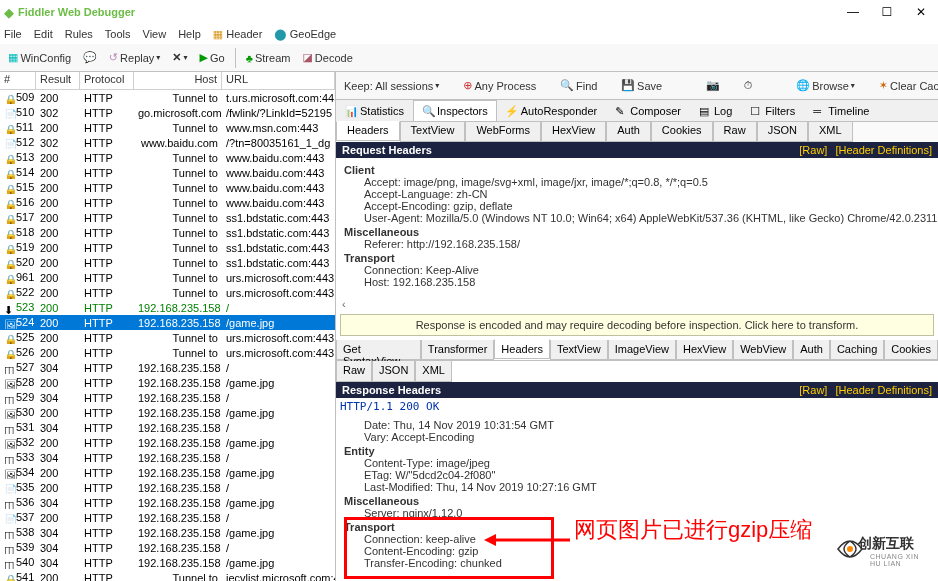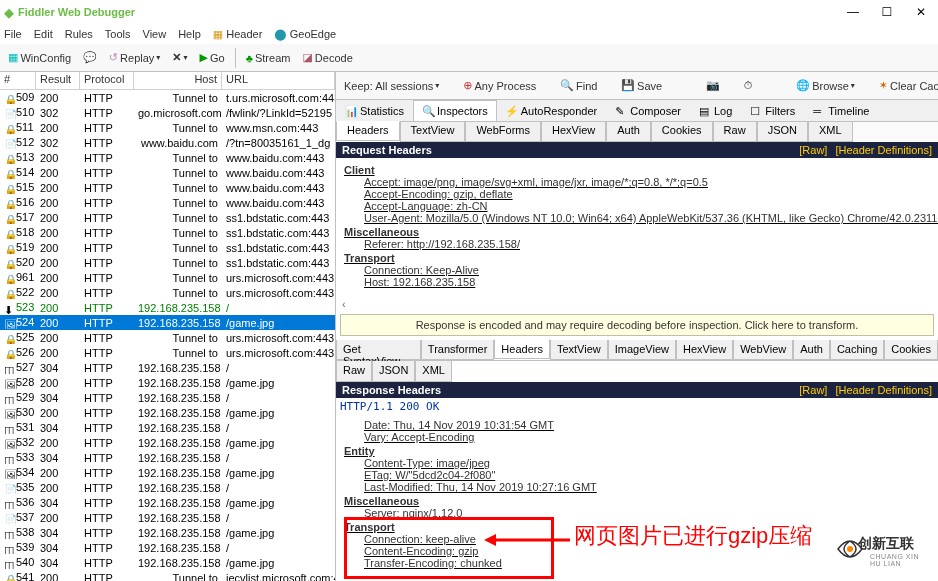--- a/index.html
+++ b/index.html
@@ -30,21 +30,21 @@
 .tab { padding: 3px 8px; border: 1px solid transparent; border-bottom: none; display: flex; align-items: center; gap: 3px; white-space: nowrap; }
 .tab.active { background: #fff; border-color: #c0c0c0; }
 .tab .ti { width: 12px; height: 12px; display: inline-block; }
 .subtabs { display: flex; height: 20px; background: #fafafa; }
 .subtab { padding: 2px 10px; border: 1px solid #c0c0c0; border-top: none; background: #f0f0f0; }
 .subtab.active { background: #fff; border-top: 1px solid #fff; position: relative; top: -1px; }
 .section-hdr { background: #1b2340; color: #fff; padding: 2px 6px; font-weight: bold; display: flex; justify-content: space-between; }
 .section-hdr .rlinks { font-weight: normal; }
 .section-hdr .rlinks span { color: #ffcc00; margin-left: 8px; }
 .raw { background: #fff; font-family: Consolas, monospace; font-size: 11px; padding: 2px 4px; color: #0033aa; }
-.pane { padding: 4px 8px; overflow: hidden; text-decoration: underline; }
+.pane { padding: 4px 8px; overflow: hidden; }
 .pane .grp { font-weight: bold; color: #333; margin-top: 2px; }
 .pane .kv { margin-left: 20px; color: #333; white-space: nowrap; }
 .banner { background: #ffffe1; border: 1px solid #c0c0a0; margin: 4px; padding: 4px 8px; text-align: center; color: #333; }
 .subtabs2 { display: flex; height: 21px; border-bottom: 1px solid #c0c0c0; }
 .subtabs2 .subtab { font-size: 11px; padding: 3px 6px; }
 .redbox { position: absolute; border: 3px solid #ff0000; pointer-events: none; }
 .redtext { position: absolute; color: #ff0000; font-size: 22px; font-weight: normal; }
 .arrow { position: absolute; }
 .logo { position: absolute; right: 10px; bottom: 12px; width: 96px; height: 40px; }
 .row .green { color: #008000; }
@@ -429,22 +429,22 @@
         <div class="subtab">XML</div>
       </div>
 
     <div class="section-hdr">
       <span>Request Headers</span>
       <span class="rlinks"><span>[Raw]</span><span>[Header Definitions]</span></span>
     </div>
     <div class="pane" id="req-pane" style="height:140px">
         <div class="grp">Client</div>
         <div class="kv">Accept: image/png, image/svg+xml, image/jxr, image/*;q=0.8, */*;q=0.5</div>
+        <div class="kv">Accept-Language: zh-CN</div>
         <div class="kv">Accept-Encoding: gzip, deflate</div>
-        <div class="kv">Accept-Language: zh-CN</div>
         <div class="kv">User-Agent: Mozilla/5.0 (Windows NT 10.0; Win64; x64) AppleWebKit/537.36 (KHTML, like Gecko) Chrome/42.0.2311.135 Safari/537.36</div>
         <div class="grp">Miscellaneous</div>
         <div class="kv">Referer: http://192.168.235.158/</div>
         <div class="grp">Transport</div>
         <div class="kv">Connection: Keep-Alive</div>
         <div class="kv">Host: 192.168.235.158</div>
       </div>
     <div style="padding:0 6px;color:#666">‹</div>
 
     <div class="banner">Response is encoded and may require decoding before inspection. Click here to transform.</div>
@@ -485,21 +485,21 @@
         <div class="kv">Connection: keep-alive</div>
         <div class="kv">Content-Encoding: gzip</div>
         <div class="kv">Transfer-Encoding: chunked</div>
       </div>
 
     <div class="redbox" style="left:8px;bottom:2px;width:210px;height:62px"></div>
     <svg class="arrow" style="left:148px;bottom:28px" width="90" height="26">
         <line x1="86" y1="13" x2="6" y2="13" stroke="#ff0000" stroke-width="3"></line>
         <polygon points="0,13 12,7 12,19" fill="#ff0000"></polygon>
       </svg>
-    <div class="redtext" style="left:238px;bottom:30px">网页图片已进行gzip压缩</div>
+    <div class="redtext" style="left:238px;bottom:36px">网页图片已进行gzip压缩</div>
 
     <div class="logo">
       <svg width="96" height="40" viewBox="0 0 96 40">
         <path d="M6 20 Q18 4 30 20 Q18 36 6 20 Z M18 12 Q30 20 18 28 Q6 20 18 12 Z" fill="none" stroke="#333" stroke-width="1.5"></path>
         <circle cx="18" cy="20" r="3" fill="#f80"></circle>
       </svg>
       <div style="position:absolute;left:26px;top:6px;font-size:14px;font-weight:bold;color:#333">创新互联</div>
       <div style="position:absolute;left:38px;top:24px;font-size:7px;color:#888;letter-spacing:0.5px">CHUANG XIN HU LIAN</div>
     </div>
   </div>

